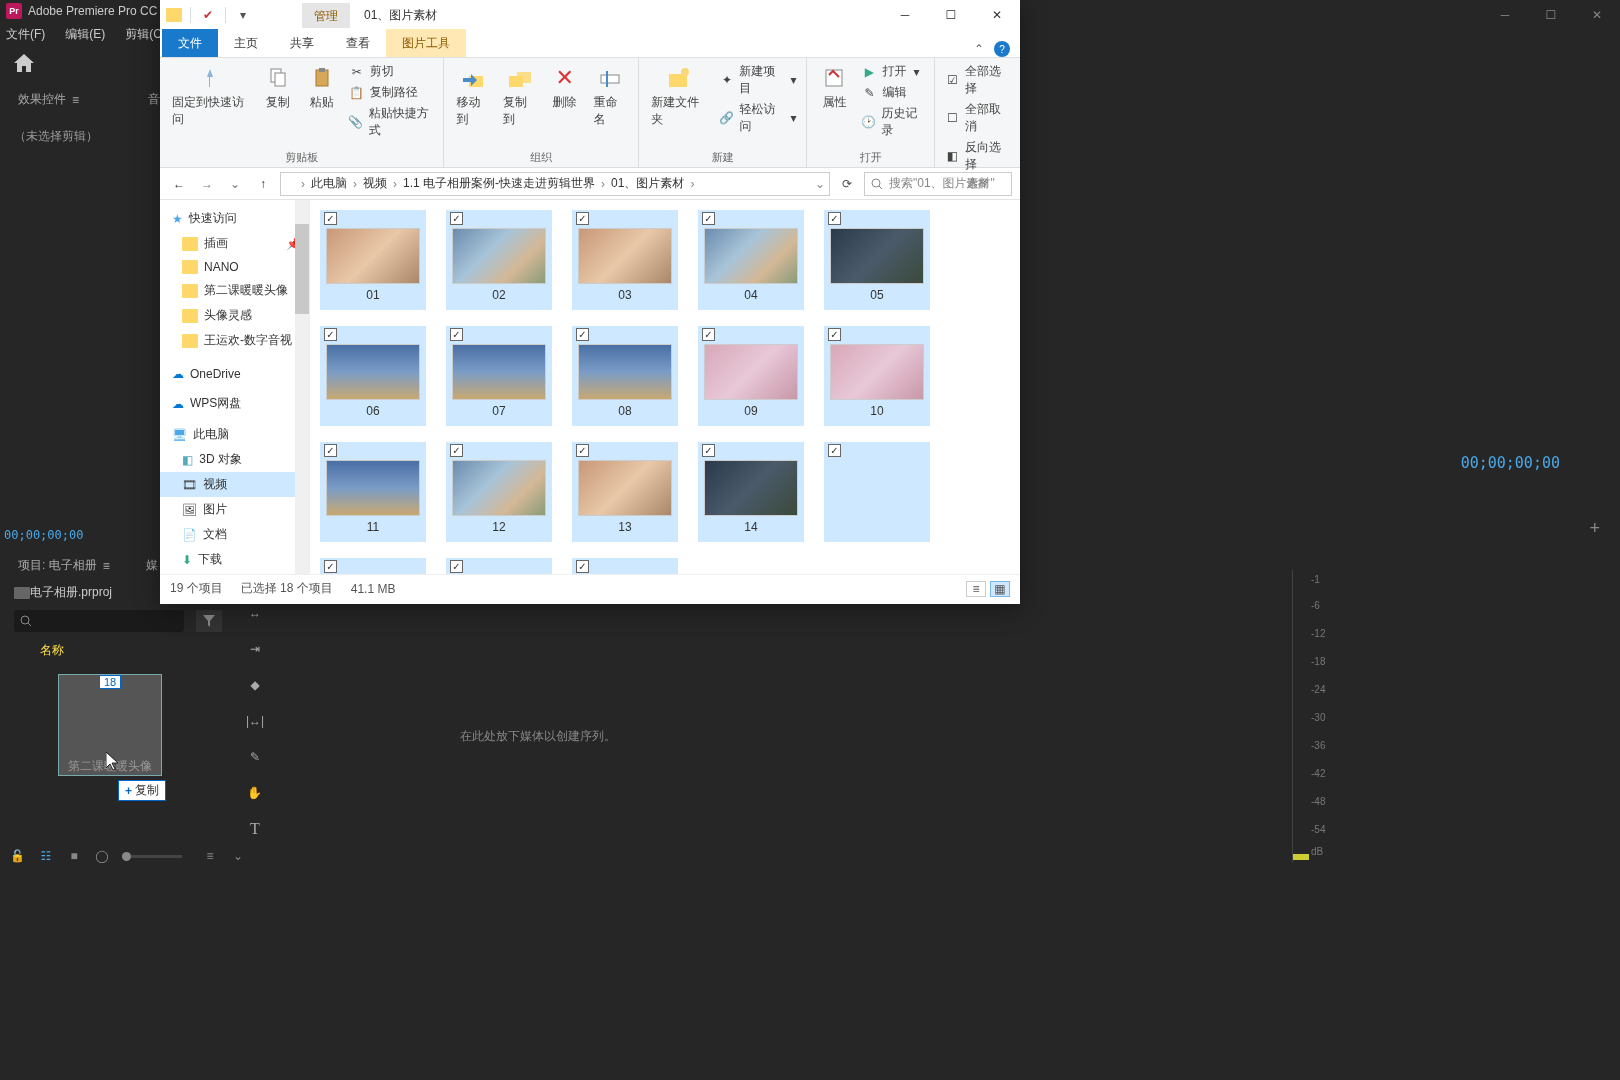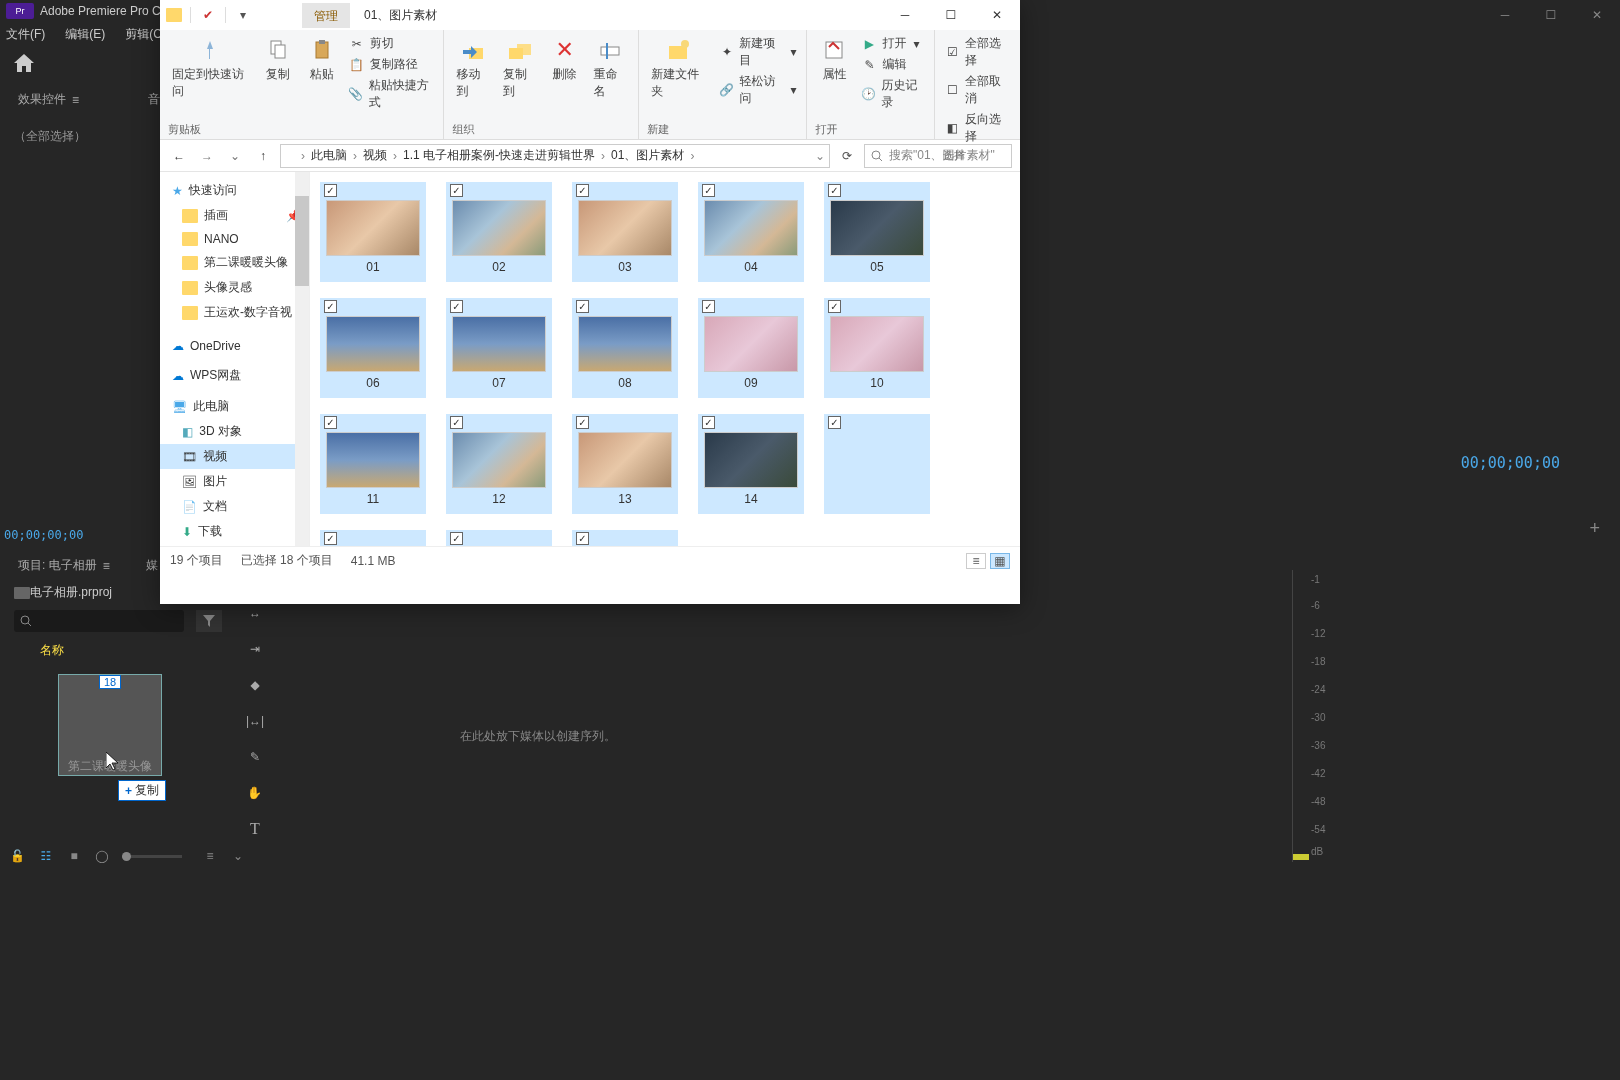--- a/index.html
+++ b/index.html
@@ -1,18 +1,18 @@
 <!DOCTYPE html>
 <html><head>
 <meta charset="utf-8">
 <style>
 *{margin:0;padding:0;box-sizing:border-box;font-family:"Microsoft YaHei",Segoe UI,sans-serif;font-size:12px}
 body{background:#262626;color:#ccc;overflow:hidden;width:1620px;height:1080px;position:relative}
 .pr-title{position:absolute;left:0;top:0;height:22px;display:flex;align-items:center;gap:6px;padding:0 6px}
-.pr-title .logo{width:28px;height:16px;background:#4c1d95;display:flex;align-items:center;justify-content:center;color:#fff;font-size:9px;font-weight:normal;border-radius:2px}
+.pr-title .logo{width:16px;height:16px;background:#be185d;display:flex;align-items:center;justify-content:center;color:#fff;font-size:9px;font-weight:bold;border-radius:2px}
 .pr-win-btns{position:absolute;right:0;top:0;display:flex}
 .pr-win-btns div{width:46px;height:30px;display:flex;align-items:center;justify-content:center;color:#888}
 .pr-menu{position:absolute;left:0;top:22px;display:flex;gap:20px;padding:4px 6px;font-size:12px;color:#ccc}
 .pr-home{position:absolute;left:14px;top:54px;width:24px;height:24px;color:#ccc}
 .pr-panel-tab{display:flex;align-items:center;gap:6px;padding:3px 8px;color:#aaa;font-size:12px}
 .pr-effects{position:absolute;left:10px;top:88px}
 .pr-audio{position:absolute;left:140px;top:88px}
 .pr-noclip{position:absolute;left:14px;top:128px;color:#999}
 .pr-timecode1{position:absolute;left:4px;top:528px;color:#4aa8e8;font-family:monospace}
 .pr-project-tab{position:absolute;left:10px;top:554px}
@@ -52,21 +52,21 @@
 .ex-title .winbtn{width:46px;height:30px;display:flex;align-items:center;justify-content:center;color:#333}
 .ex-tabs{height:28px;background:#fff;display:flex;align-items:flex-end;border-bottom:1px solid #e0e0e0;padding-left:2px}
 .ex-tabs .tab{padding:5px 16px;color:#333;border-top:1px solid transparent}
 .ex-tabs .tab.first{background:#1979ca;color:#fff}
 .ex-tabs .extra{background:#ffe8b3;color:#8a5a00}
 .ex-tabs .help{margin-left:auto;display:flex;align-items:center;gap:10px;padding:0 10px;color:#666}
 .ex-tabs .help .q{width:16px;height:16px;border-radius:50%;background:#1979ca;color:#fff;display:flex;align-items:center;justify-content:center;font-size:10px}
 .ribbon{height:110px;background:#f5f6f7;display:flex;border-bottom:1px solid #ddd}
 .rgroup{border-right:1px solid #ddd;padding:4px 8px 2px;display:flex;flex-direction:column}
 .rgroup .body{flex:1;display:flex;align-items:flex-start;gap:6px}
-.rgroup .gname{text-align:left;color:#666;font-size:11px;padding-top:2px}
+.rgroup .gname{text-align:center;color:#666;font-size:11px;padding-top:2px}
 .rbtn{display:flex;flex-direction:column;align-items:center;gap:2px;padding:2px 4px;color:#444;font-size:11px;min-width:38px}
 .rbtn .ic{width:28px;height:28px;display:flex;align-items:center;justify-content:center}
 .rside{display:flex;flex-direction:column;gap:2px}
 .rside .ritem{display:flex;align-items:center;gap:5px;font-size:11px;color:#444;padding:1px 2px}
 .rside .ritem .sic{width:16px;height:16px;display:flex;align-items:center;justify-content:center}
 .ex-addr{height:32px;display:flex;align-items:center;gap:6px;padding:0 8px;border-bottom:1px solid #e5e5e5}
 .ex-addr .navbtn{width:22px;height:22px;display:flex;align-items:center;justify-content:center;color:#777}
 .ex-addr .navbtn.enabled{color:#333}
 .ex-addr .crumb{display:flex;align-items:center;gap:2px;flex:1;border:1px solid #ccc;height:24px;padding:0 4px;background:#fff}
 .ex-addr .crumb .seg{padding:0 4px;color:#333;white-space:nowrap}
@@ -125,21 +125,21 @@
   <svg width="20" height="18" viewBox="0 0 20 18">
       <path d="M10 0 L20 9 L17 9 L17 18 L12 18 L12 12 L8 12 L8 18 L3 18 L3 9 L0 9 Z" fill="#ccc"></path>
     </svg>
 </div>
 
 <div class="pr-panel-tab pr-effects">
     <span>效果控件</span>
     <span>≡</span>
   </div>
 <div class="pr-panel-tab pr-audio">音</div>
-<div class="pr-noclip">（全部选择）</div>
+<div class="pr-noclip">（未选择剪辑）</div>
 <div class="pr-timecode1">00;00;00;00</div>
 
 <div class="pr-panel-tab pr-project-tab">
     <span>项目: 电子相册</span>
     <span>≡</span>
   </div>
 <div class="pr-panel-tab pr-media-tab">媒</div>
 <div class="pr-prproj">
   <div class="bin-icon"></div>
   <span>电子相册.prproj</span>
@@ -218,20 +218,31 @@
       <div class="qbtn" style="color:#c33">✔</div>
       <div class="sep"></div>
       <div class="qbtn">▾</div>
     </div>
     <div class="tool-tab">管理</div>
     <div class="path-title">01、图片素材</div>
     <div class="spacer"></div>
     <div class="winbtn">─</div>
     <div class="winbtn">☐</div>
     <div class="winbtn">✕</div>
+  </div>
+  <div class="ex-tabs">
+    <div class="tab first">文件</div>
+    <div class="tab">主页</div>
+    <div class="tab">共享</div>
+    <div class="tab">查看</div>
+    <div class="tab extra">图片工具</div>
+    <div class="help">
+      <span>⌃</span>
+      <div class="q">?</div>
+    </div>
   </div>
 
   <div class="ribbon">
     <div class="rgroup">
       <div class="body">
         <div class="rbtn">
             <div class="ic">
               <svg width="22" height="22" viewBox="0 0 22 22">
                 <path d="M11 2 L14 10 L11 10 L11 20 L10 20 L10 10 L8 10 Z" fill="#8cb4d8"></path>
               </svg>

